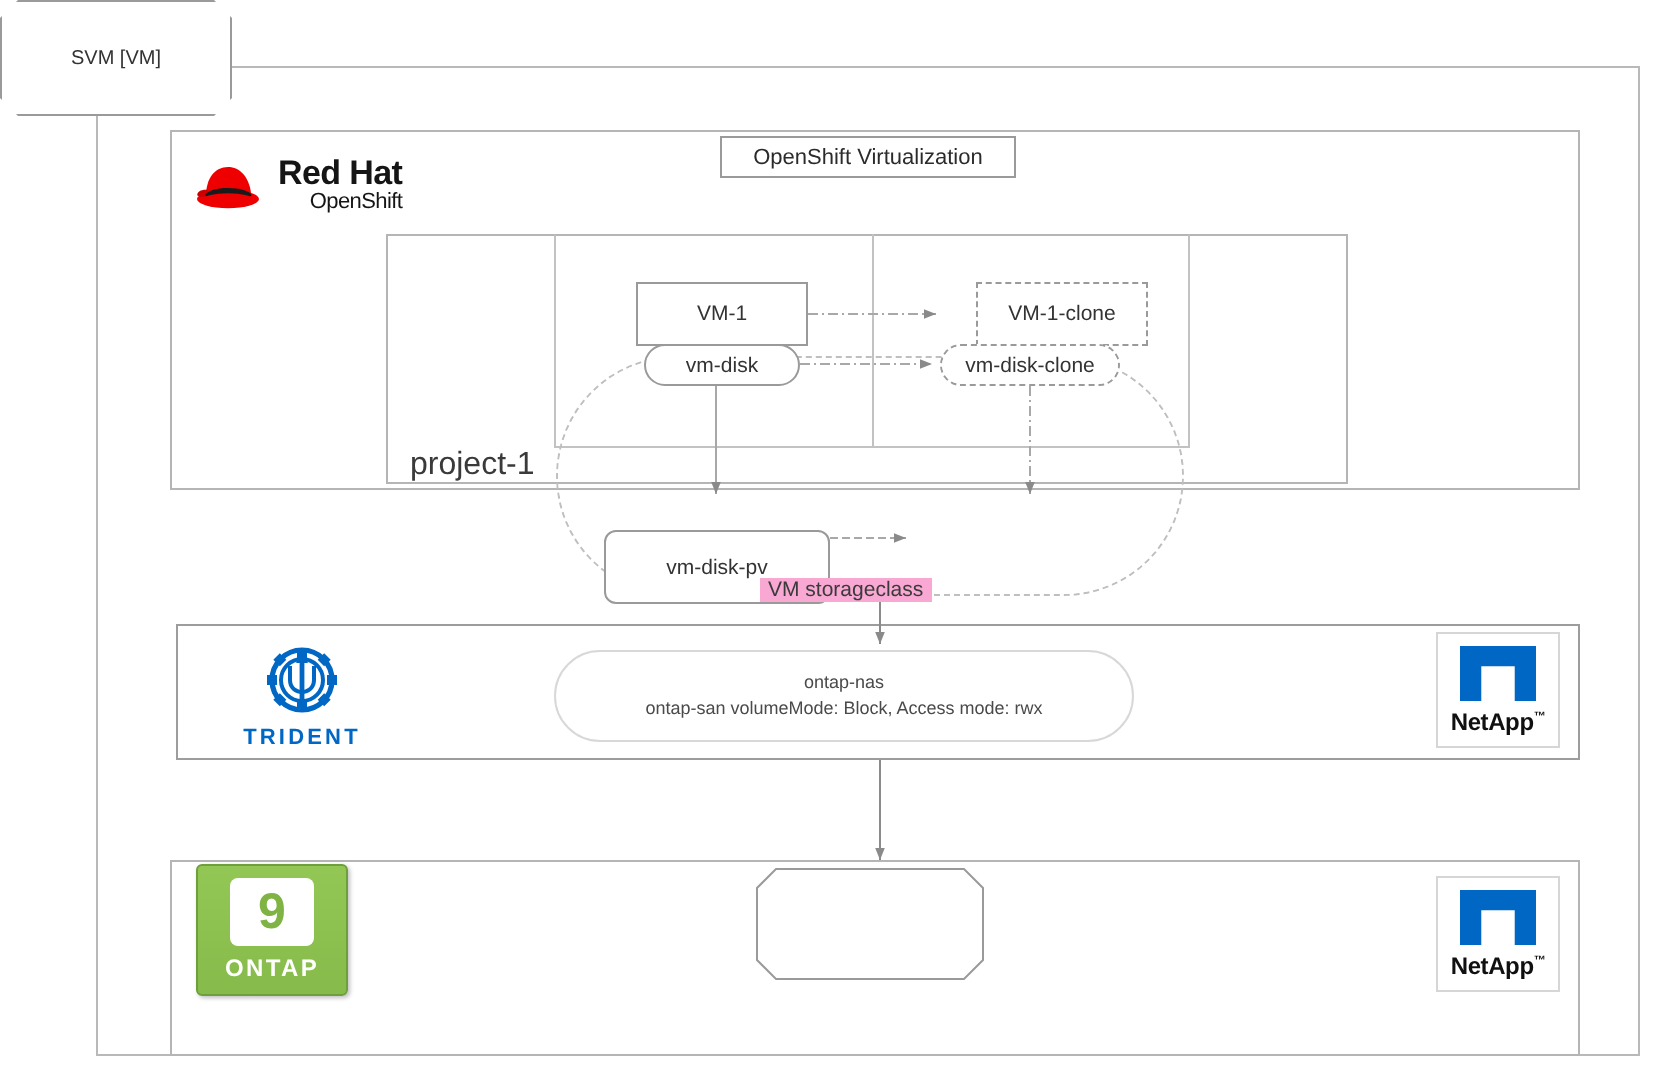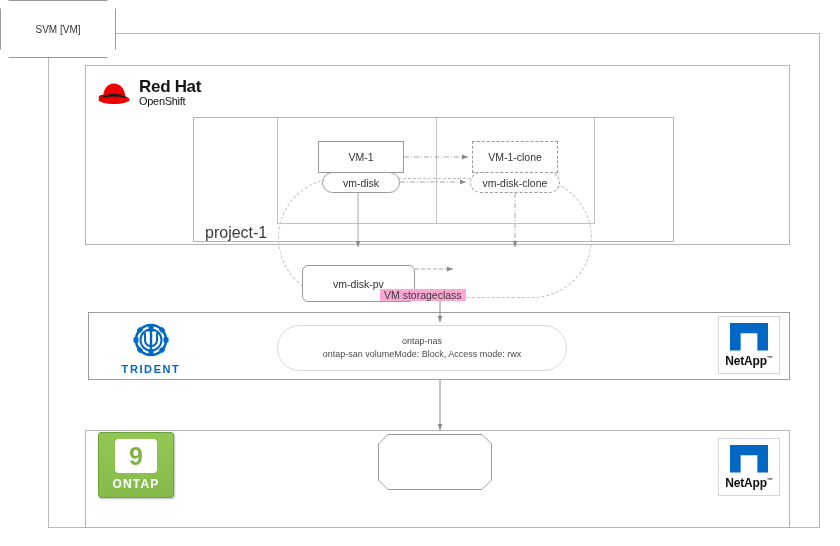--- a/index.html
+++ b/index.html
@@ -13,20 +13,21 @@
   #canvas {
     position: relative;
     width: 840px;
     height: 546px;
     background: #ffffff;
     overflow: hidden;
   }
   .box {
     position: absolute;
     box-sizing: border-box;
+    text-align: right;
   }
   
   .outer-frame {
     left: 48px; top: 33px;
     width: 772px; height: 495px;
     border: 1px solid #b9b9b9;
     background: #ffffff;
   }
   .openshift-frame {
     left: 85px; top: 65px;
@@ -104,21 +105,21 @@
     background: #ffffff;
     text-align: center;
     z-index: 4;
   }
   .vm1 {
     left: 318px; top: 141px;
     width: 86px; height: 32px;
     border: 1px solid #9a9a9a;
   }
   .vm1clone {
-    left: 472px; top: 141px;
+    left: 488px; top: 141px;
     width: 86px; height: 32px;
     border: 1px dashed #9a9a9a;
   }
   .vmdisk {
     left: 322px; top: 172px;
     width: 78px; height: 21px;
     border: 1px solid #9a9a9a;
     border-radius: 11px;
   }
   .vmdiskclone {
@@ -310,20 +311,21 @@
       <path d="M3.6 18.6 C3.6 16.6 6.2 15.4 9.2 16 C8.6 17.2 8.2 18.4 8.2 19.4 C6 19.6 4.4 19.4 3.6 18.6 Z" fill="#cc0000"></path>
       <path d="M7.6 18.3 C9 16.3 13.2 15 19 15 C25 15 29.6 16.4 30.8 18.4 C30.9 19.6 26 21.2 19 21.2 C12.2 21.2 7.6 19.8 7.6 18.3 Z" fill="#1a1a1a"></path>
       <ellipse cx="19" cy="21" rx="13" ry="3.4" fill="#ee0000"></ellipse>
     </svg>
     <div class="rh-text">
       <div class="l1">Red Hat</div>
       <div class="l2">OpenShift</div>
     </div>
   </div>
 
+  <div class="box osv-label">OpenShift Virtualization</div>
 
   <div class="box project-frame"></div>
   <div class="box vm-inner-frame"></div>
   <div class="vm-inner-divider"></div>
   <div class="box project-label">project-1</div>
 
   <div class="box sc-boundary"></div>
 
   <svg class="wires">
     <defs>

